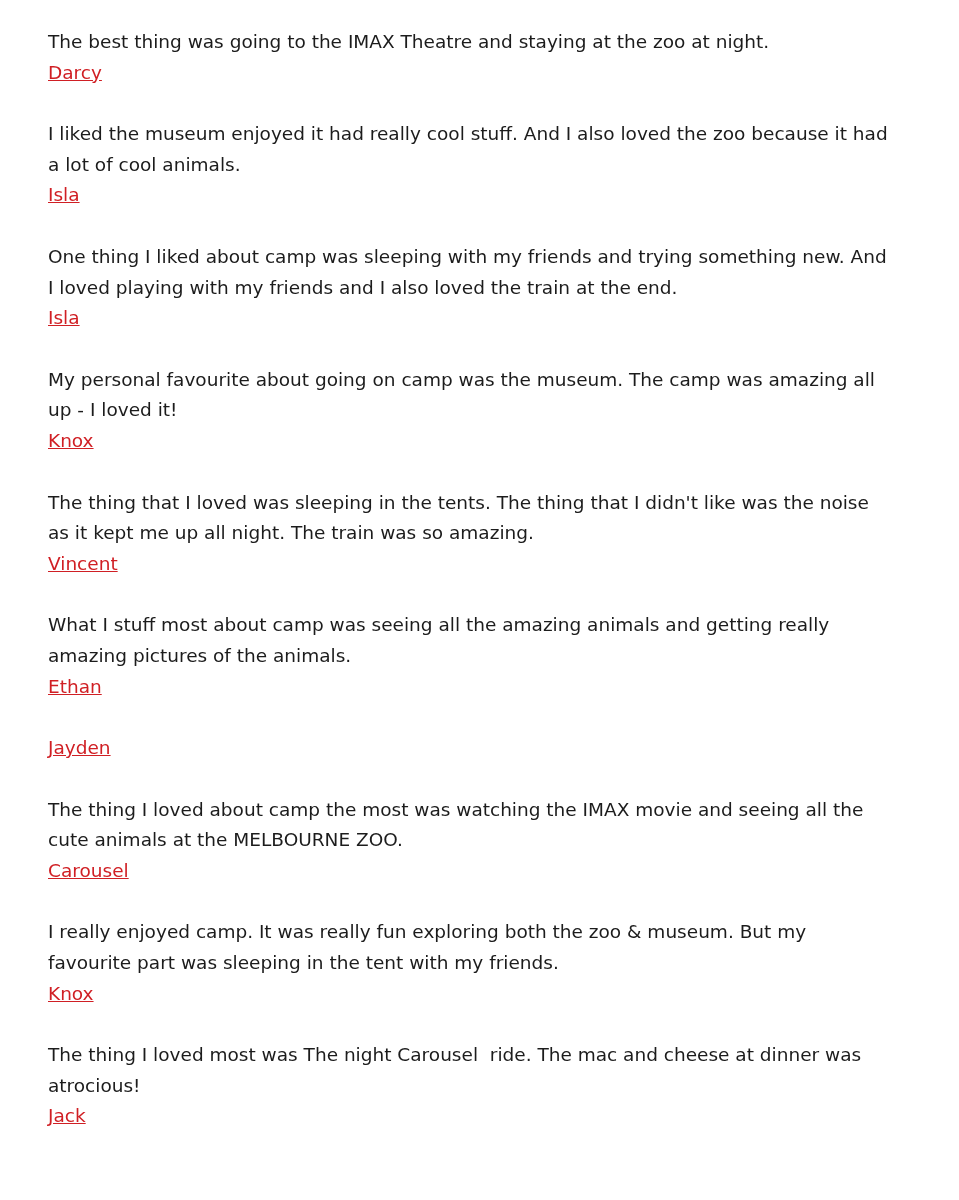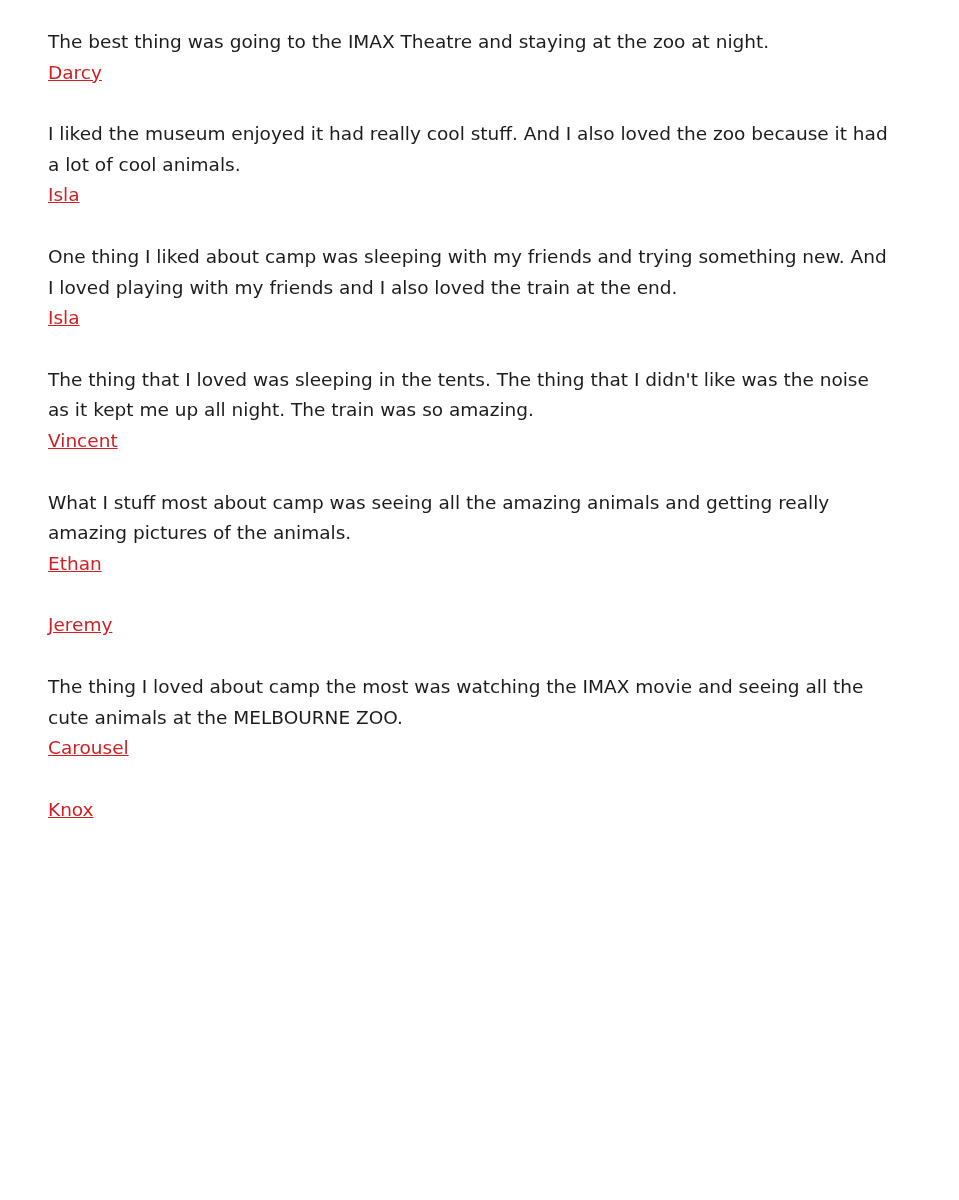--- a/index.html
+++ b/index.html
@@ -41,38 +41,47 @@
   <section class="testimonial">
     <p class="t-text">I liked the museum enjoyed it had really cool stuff. And I also loved the zoo because it had a lot of cool animals.</p>
     <p class="t-name">Isla</p>
   </section>
 
   <section class="testimonial">
     <p class="t-text">One thing I liked about camp was sleeping with my friends and trying something new. And I loved playing with my friends and I also loved the train at the end.</p>
     <p class="t-name">Isla</p>
   </section>
 
+  <section class="testimonial">
+    <p class="t-text">My personal favourite about going on camp was the museum. The camp was amazing all up - I loved it!</p>
+    <p class="t-name">Knox</p>
+  </section>
 
   <section class="testimonial">
     <p class="t-text">The thing that I loved was sleeping in the tents. The thing that I didn't like was the noise as it kept me up all night. The train was so amazing.</p>
     <p class="t-name">Vincent</p>
   </section>
 
   <section class="testimonial">
     <p class="t-text">What I stuff most about camp was seeing all the amazing animals and getting really amazing pictures of the animals.</p>
     <p class="t-name">Ethan</p>
   </section>
 
   <section class="testimonial">
-    <p class="t-name">Jeremy</p>
+    <p class="t-name">Jayden</p>
   </section>
 
   <section class="testimonial">
     <p class="t-text">The thing I loved about camp the most was watching the IMAX movie and seeing all the cute animals at the MELBOURNE ZOO.</p>
     <p class="t-name">Carousel</p>
   </section>
 
   <section class="testimonial">
+    <p class="t-text">I really enjoyed camp. It was really fun exploring both the zoo &amp; museum. But my favourite part was sleeping in the tent with my friends.</p>
     <p class="t-name">Knox</p>
   </section>
 
+  <section class="testimonial">
+    <p class="t-text">The thing I loved most was The night Carousel  ride. The mac and cheese at dinner was atrocious!</p>
+    <p class="t-name">Jack</p>
+  </section>
 
 </div>
 
 </body></html>

